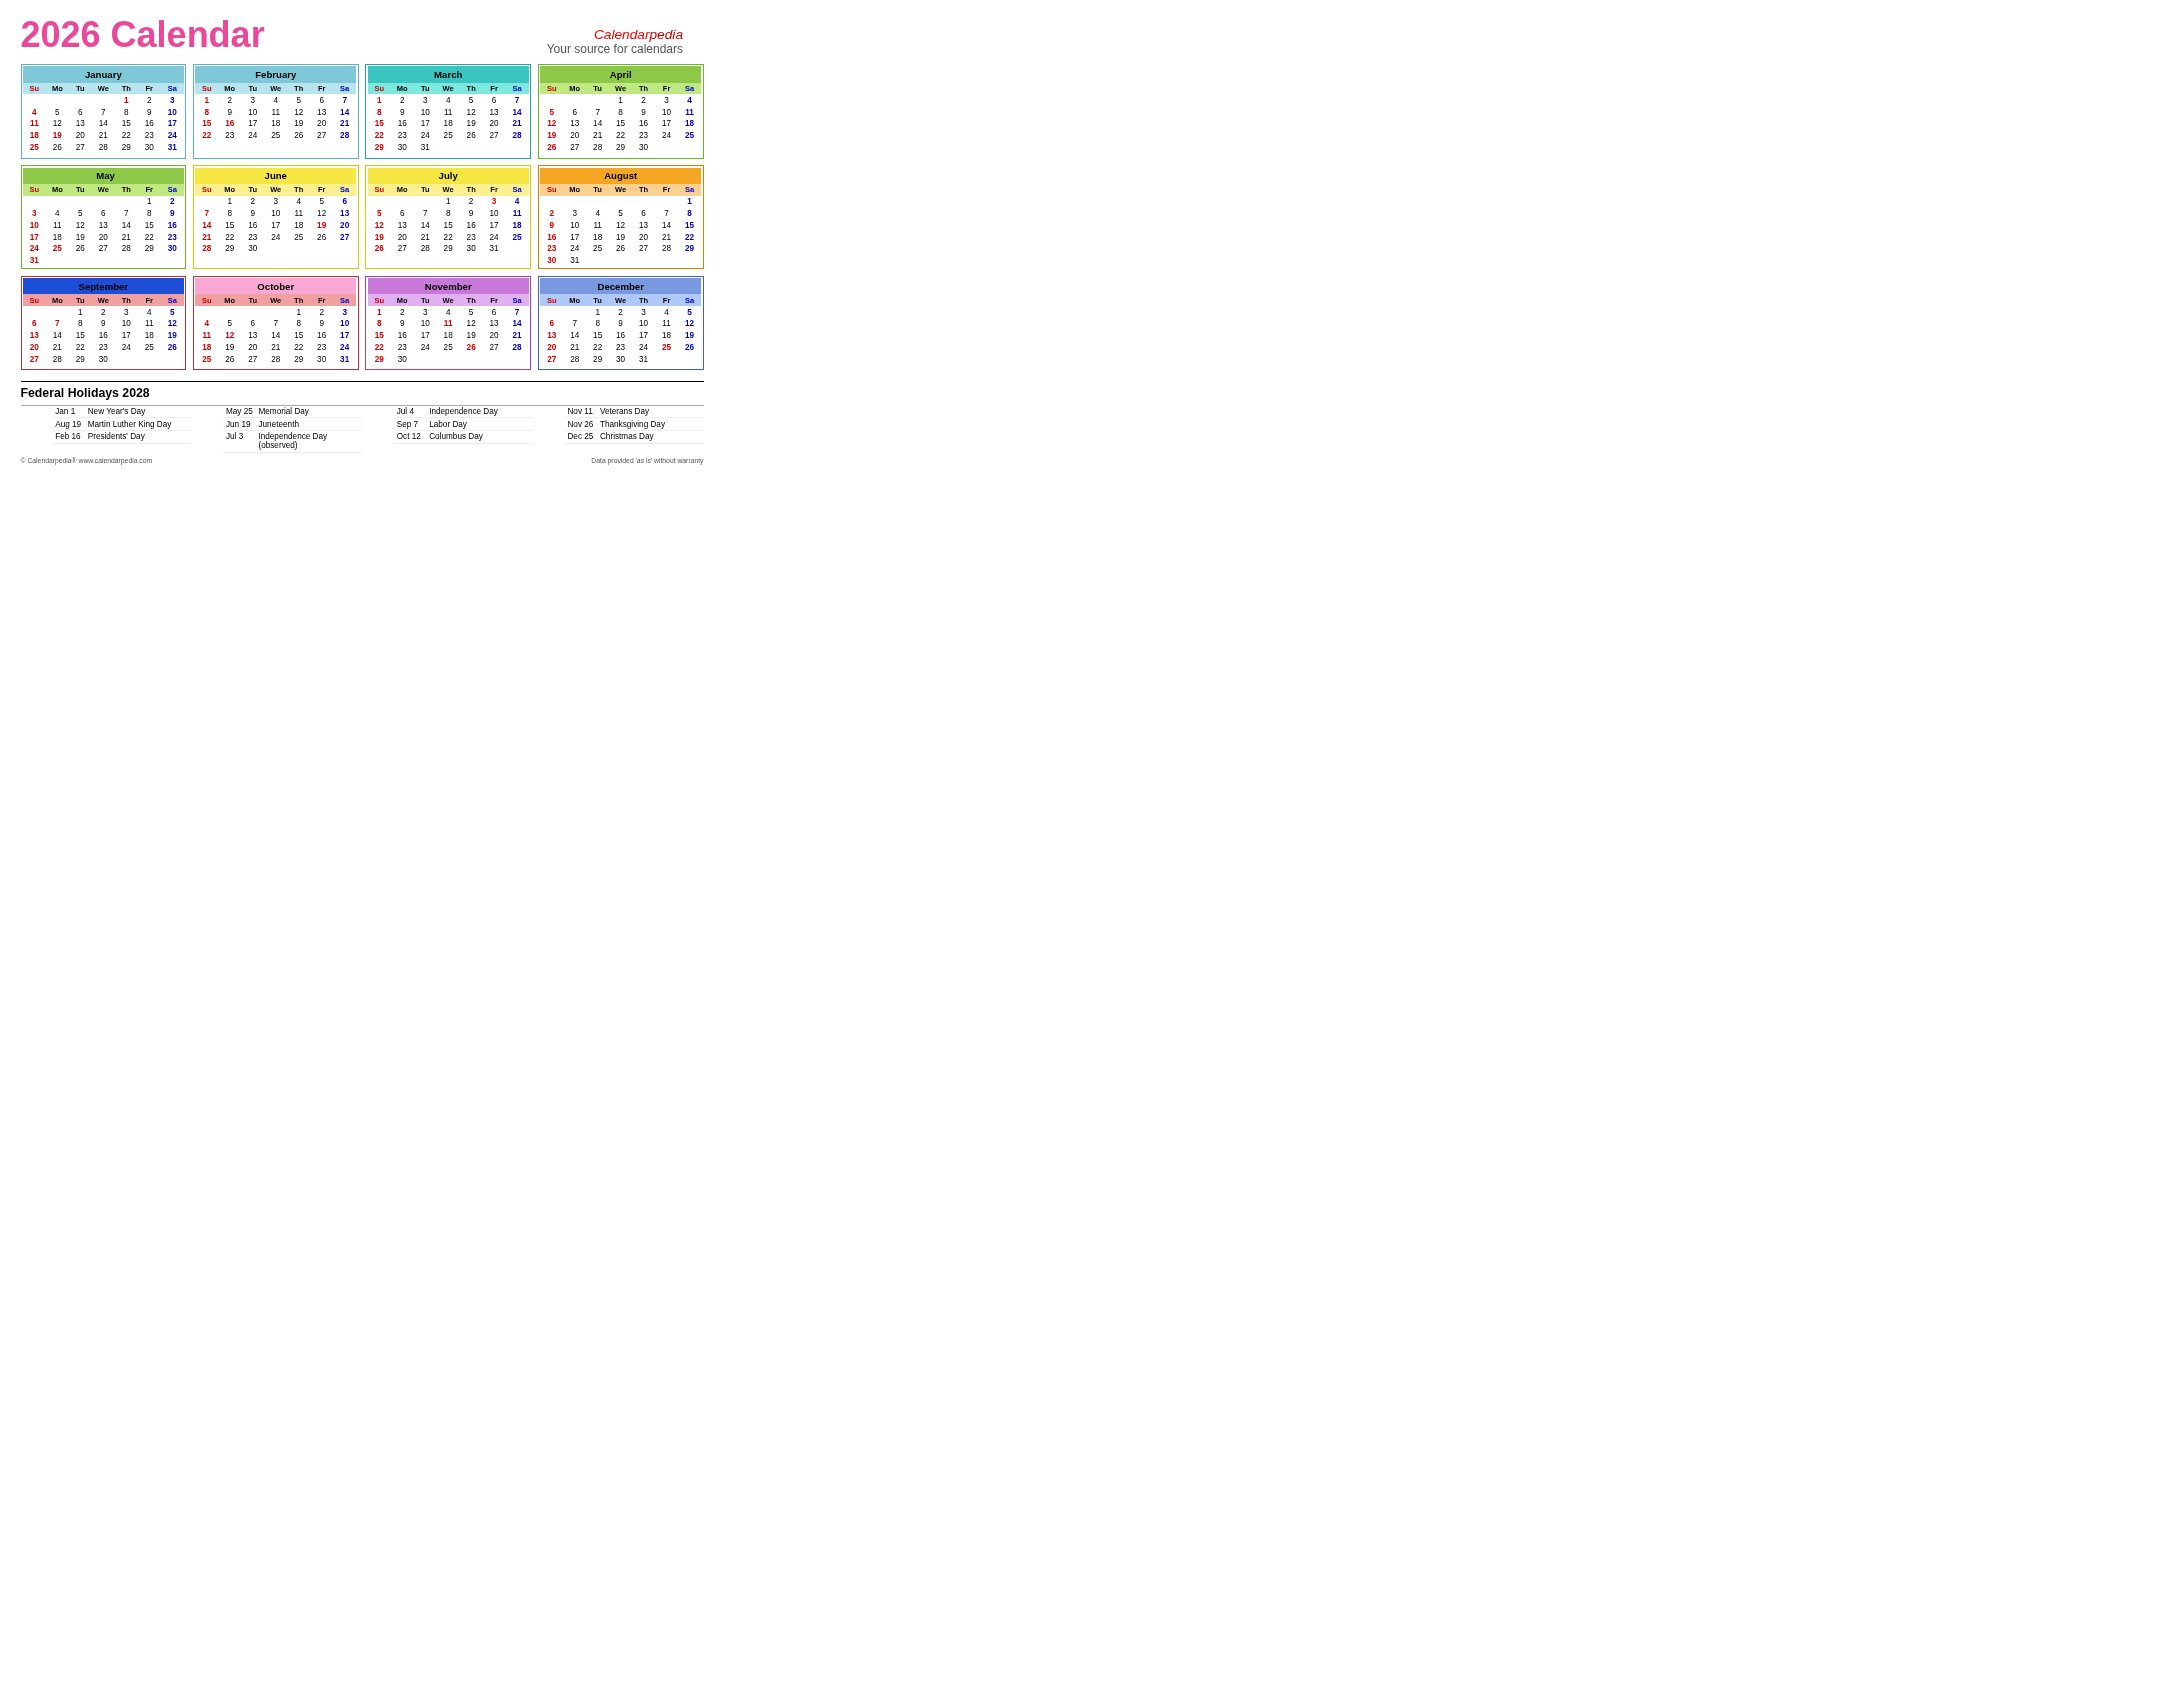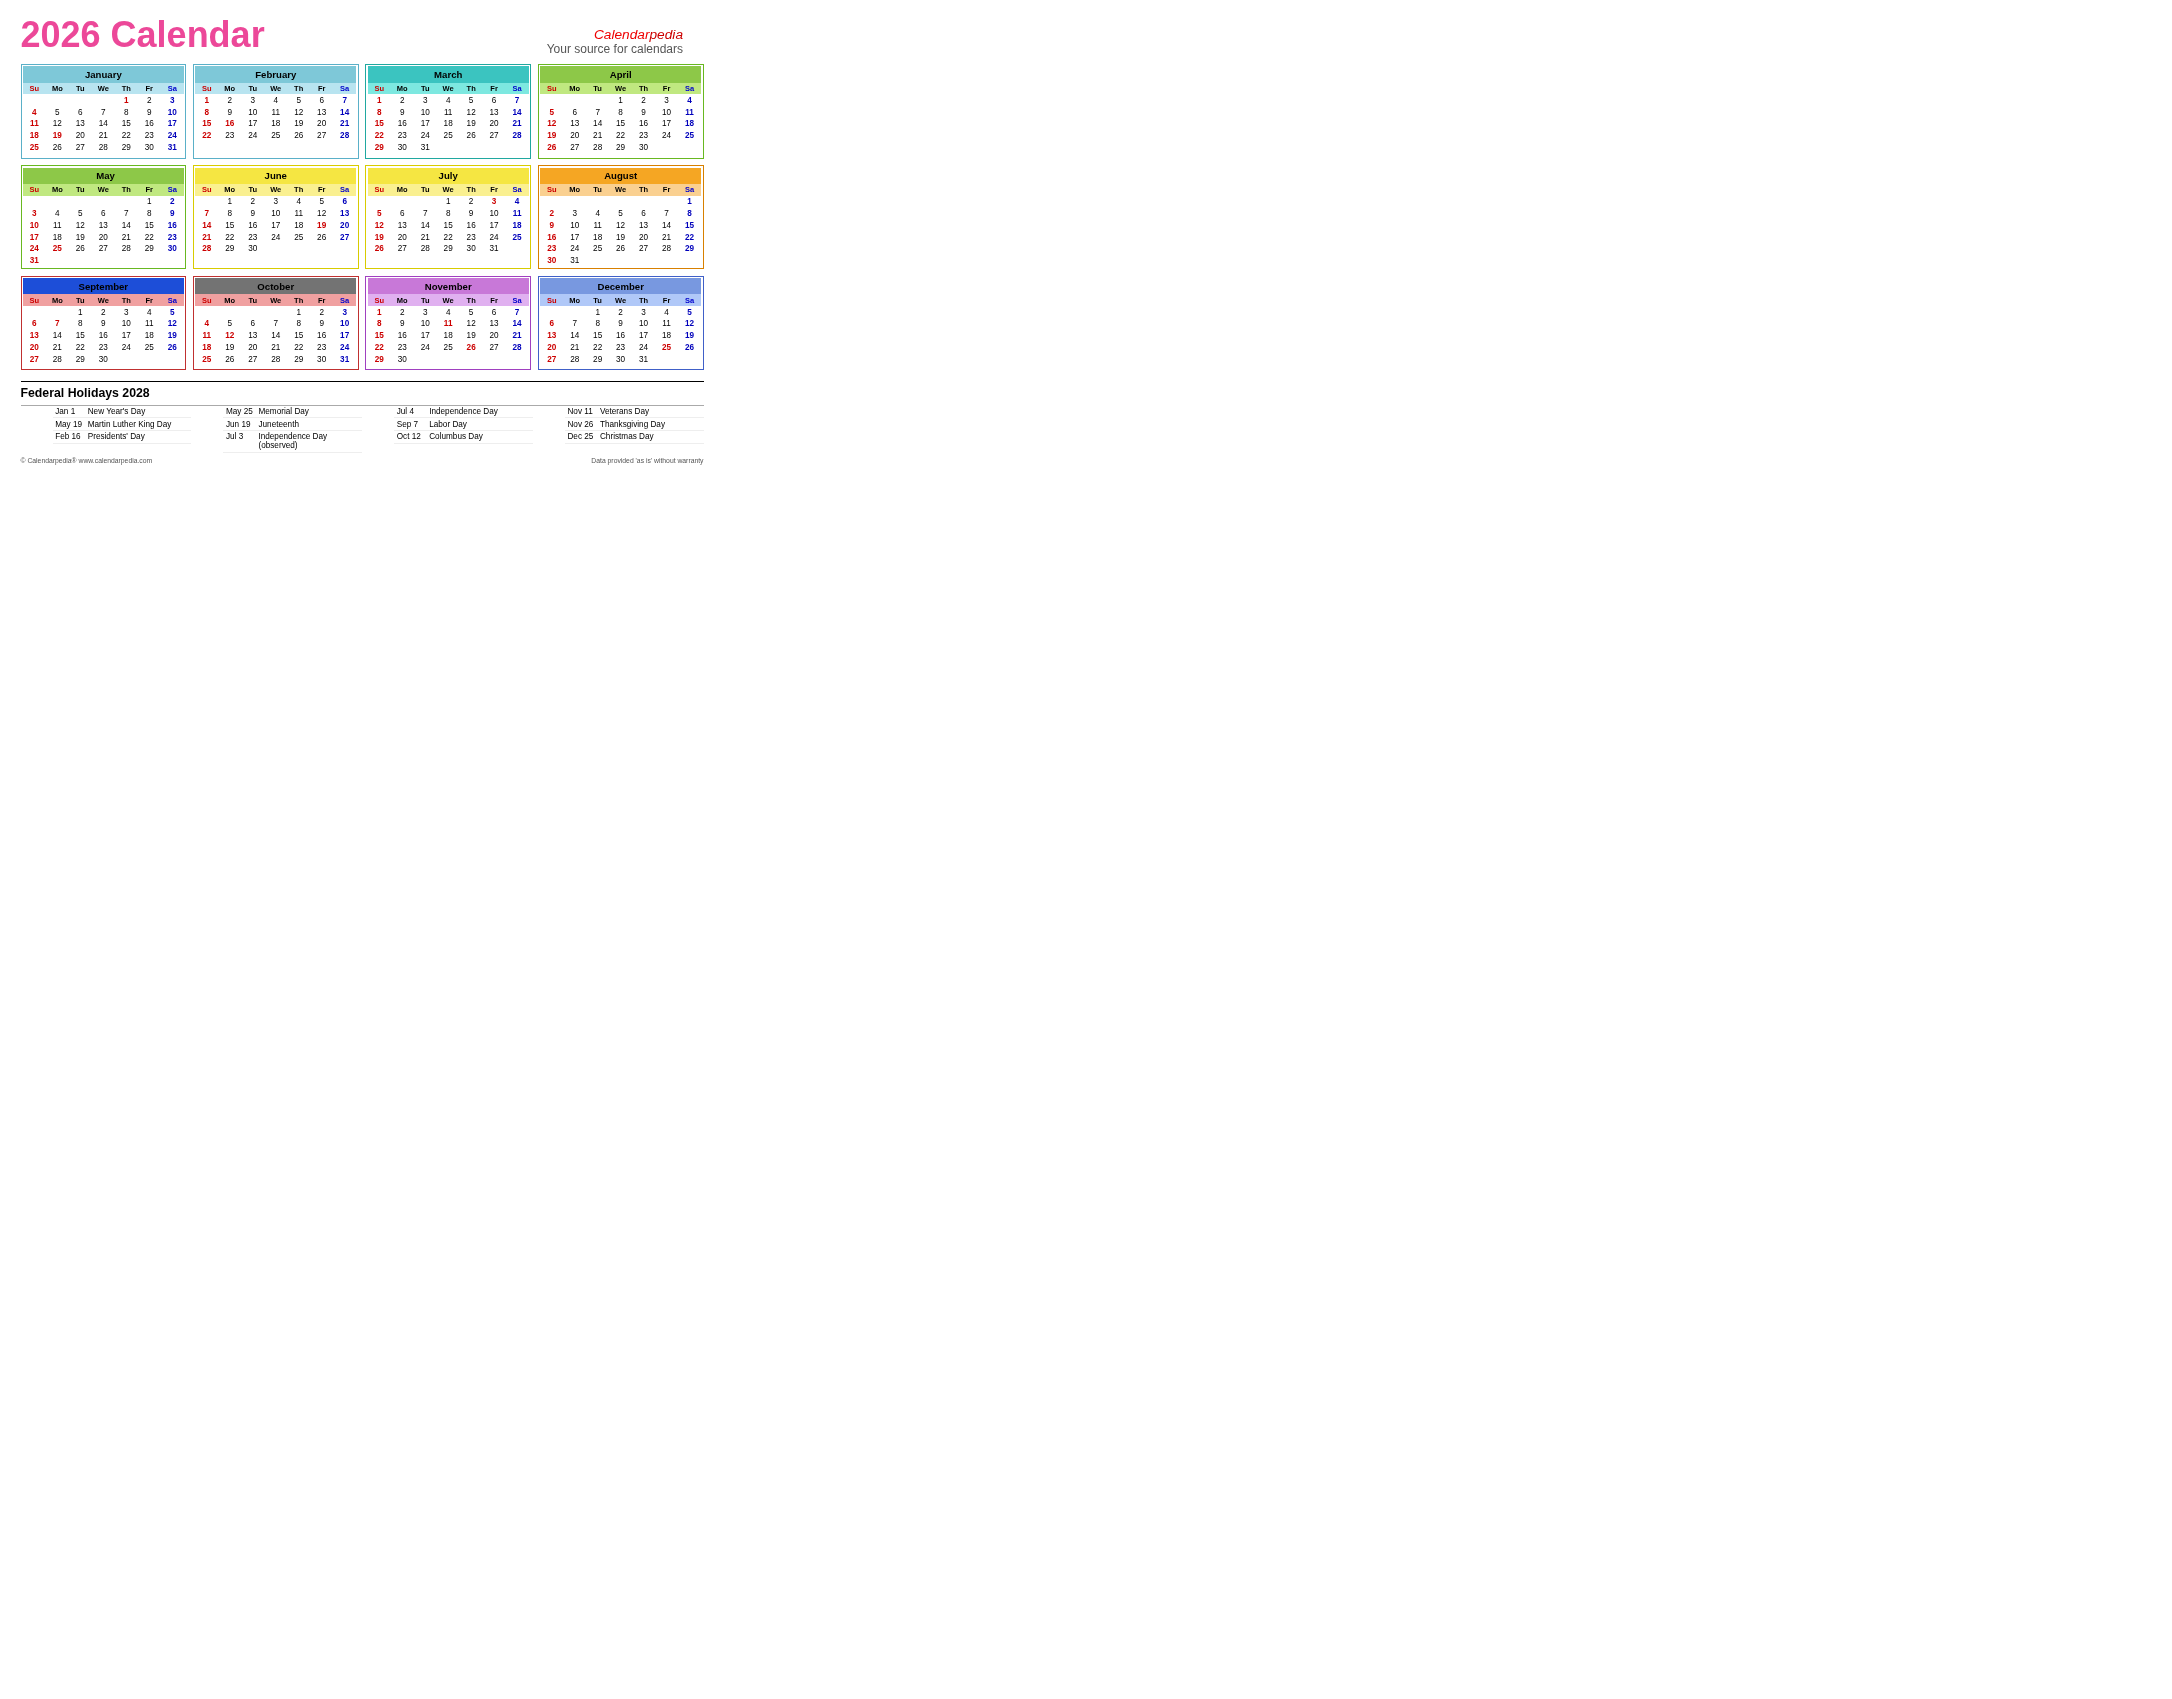--- a/index.html
+++ b/index.html
@@ -74,21 +74,21 @@
     
     .jan-header { background-color: #7ec8d8; }
     .feb-header { background-color: #7ec8d8; }
     .mar-header { background-color: #3bc4c0; }
     .apr-header { background-color: #8dc848; }
     .may-header { background-color: #8dc848; padding-left: 6px; }
     .jun-header { background-color: #f5e642; }
     .jul-header { background-color: #f5e642; }
     .aug-header { background-color: #f5a623; }
     .sep-header { background-color: #1d4ed8; }
-    .oct-header { background-color: #737373; }
+    .oct-header { background-color: #f9a8d4; }
     .nov-header { background-color: #c878d8; }
     .dec-header { background-color: #7898e0; }
 
     
     .jan-dow { background-color: #b8e4f0; }
     .feb-dow { background-color: #b8e4f0; }
     .mar-dow { background-color: #7de8e0; }
     .apr-dow { background-color: #c0e880; }
     .may-dow { background-color: #c0e880; }
     .jun-dow { background-color: #faf090; }
@@ -1057,21 +1057,21 @@
 
 <div class="holidays-section">
   <div class="holidays-title">Federal Holidays 2028</div>
   <div style="display:grid; grid-template-columns: 1fr 1fr 1fr 1fr; border-top: 0.7px solid #aaa;" id="holidays-container">
       <div>
         <div class="holiday-item">
           <span class="holiday-date">Jan 1</span>
           <span class="holiday-name">New Year's Day</span>
         </div>
         <div class="holiday-item">
-          <span class="holiday-date">May 19</span>
+          <span class="holiday-date">Aug 19</span>
           <span class="holiday-name">Martin Luther King Day</span>
         </div>
         <div class="holiday-item">
           <span class="holiday-date">Feb 16</span>
           <span class="holiday-name">Presidents' Day</span>
         </div>
       </div>
       <div>
         <div class="holiday-item">
           <span class="holiday-date">May 25</span>

